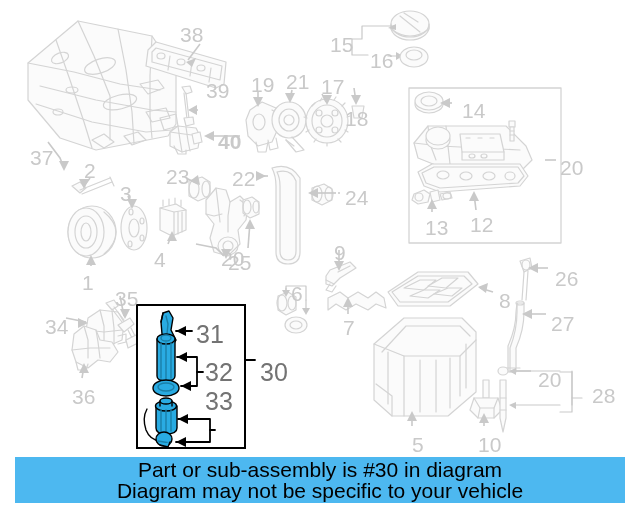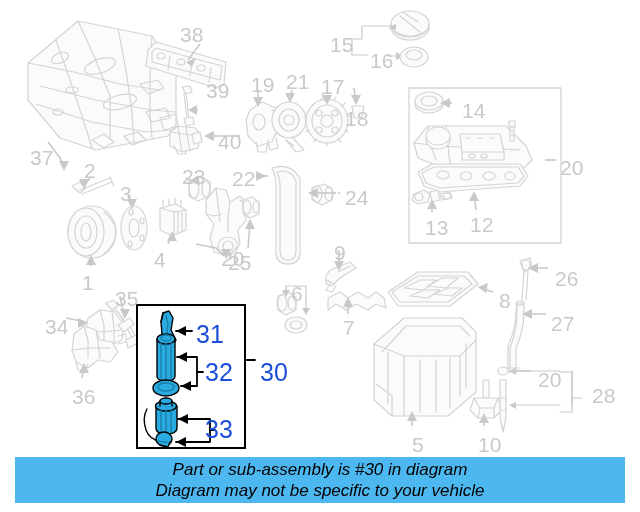--- a/index.html
+++ b/index.html
@@ -25,43 +25,42 @@
   .callout {
     position: absolute;
     color: #c9c9c9;
     font-family: "Liberation Sans", sans-serif;
     font-size: 21px;
     line-height: 21px;
     white-space: nowrap;
     user-select: none;
   }
   .callout.hl {
-    color: #1d4ed8;
+    color: #737373;
     font-size: 25px;
     line-height: 25px;
   }
   #caption-banner {
     position: absolute;
     left: 15px;
     top: 457px;
     width: 610px;
     height: 46px;
     background: #4db8f0;
     display: flex;
     flex-direction: column;
     align-items: center;
     justify-content: center;
   }
   #caption-banner .cap-line {
     color: #000000;
     font-family: "Liberation Sans", sans-serif;
-    font-size: 17px;
+    font-size: 21px;
     line-height: 21px;
     white-space: nowrap;
-    font-style: italic;
   }
 </style>
 </head>
 <body>
 
 <div id="page">
 
   <svg id="diagram-svg" viewBox="0 0 640 512">
     <g id="gray-art" stroke="#d4d4d4" fill="none" stroke-width="1.2" stroke-linejoin="round" stroke-linecap="round">
 
@@ -520,25 +519,25 @@
   <div id="callout-layer">
       <div class="callout" style="left: 180px; top: 24px;">38</div>
       <div class="callout" style="left: 330px; top: 34px;">15</div>
       <div class="callout" style="left: 370px; top: 50px;">16</div>
       <div class="callout" style="left: 206px; top: 80px;">39</div>
       <div class="callout" style="left: 251px; top: 74px;">19</div>
       <div class="callout" style="left: 286px; top: 71px;">21</div>
       <div class="callout" style="left: 313px; top: 76px; margin-left: 8px;">17</div>
       <div class="callout" style="left: 345px; top: 68px; margin-top: 40px;">18</div>
       <div class="callout" style="left: 462px; top: 100px;">14</div>
-      <div class="callout" style="left: 218px; top: 131px;">40</div>
+      <div class="callout" style="left: 218px; top: 131px; font-weight: bold;">40</div>
       <div class="callout" style="left: 560px; top: 157px;">20</div>
       <div class="callout" style="left: 30px; top: 147px;">37</div>
       <div class="callout" style="left: 84px; top: 160px;">2</div>
-      <div class="callout" style="left: 166px; top: 166px; margin-left: 16px;">23</div>
+      <div class="callout" style="left: 166px; top: 166px;">23</div>
       <div class="callout" style="left: 232px; top: 168px;">22</div>
       <div class="callout" style="left: 120px; top: 183px;">3</div>
       <div class="callout" style="left: 345px; top: 187px;">24</div>
       <div class="callout" style="left: 425px; top: 217px;">13</div>
       <div class="callout" style="left: 470px; top: 214px;">12</div>
       <div class="callout" style="left: 154px; top: 249px;">4</div>
       <div class="callout" style="left: 185px; top: 248px; margin-left: 36px;">20</div>
       <div class="callout" style="left: 228px; top: 252px;">25</div>
       <div class="callout" style="left: 334px; top: 242px;">9</div>
       <div class="callout" style="left: 82px; top: 272px;">1</div>
@@ -549,21 +548,21 @@
       <div class="callout" style="left: 551px; top: 313px;">27</div>
       <div class="callout" style="left: 45px; top: 316px;">34</div>
       <div class="callout" style="left: 343px; top: 317px;">7</div>
       <div class="callout" style="left: 72px; top: 386px;">36</div>
       <div class="callout" style="left: 538px; top: 369px;">20</div>
       <div class="callout" style="left: 592px; top: 385px;">28</div>
       <div class="callout" style="left: 412px; top: 434px;">5</div>
       <div class="callout" style="left: 478px; top: 434px;">10</div>
       <div class="callout hl" style="left: 196px; top: 322px;">31</div>
       <div class="callout hl" style="left: 205px; top: 360px;">32</div>
-      <div class="callout hl" style="left: 205px; top: 417px; text-align: center;">33</div>
+      <div class="callout hl" style="left: 205px; top: 389px; text-align: center;">33</div>
       <div class="callout hl" style="left: 260px; top: 360px;">30</div>
     </div>
 
   <div id="caption-banner">
     <div class="cap-line">Part or sub-assembly is #30 in diagram</div>
     <div class="cap-line">Diagram may not be specific to your vehicle</div>
   </div>
 
 </div>
 

